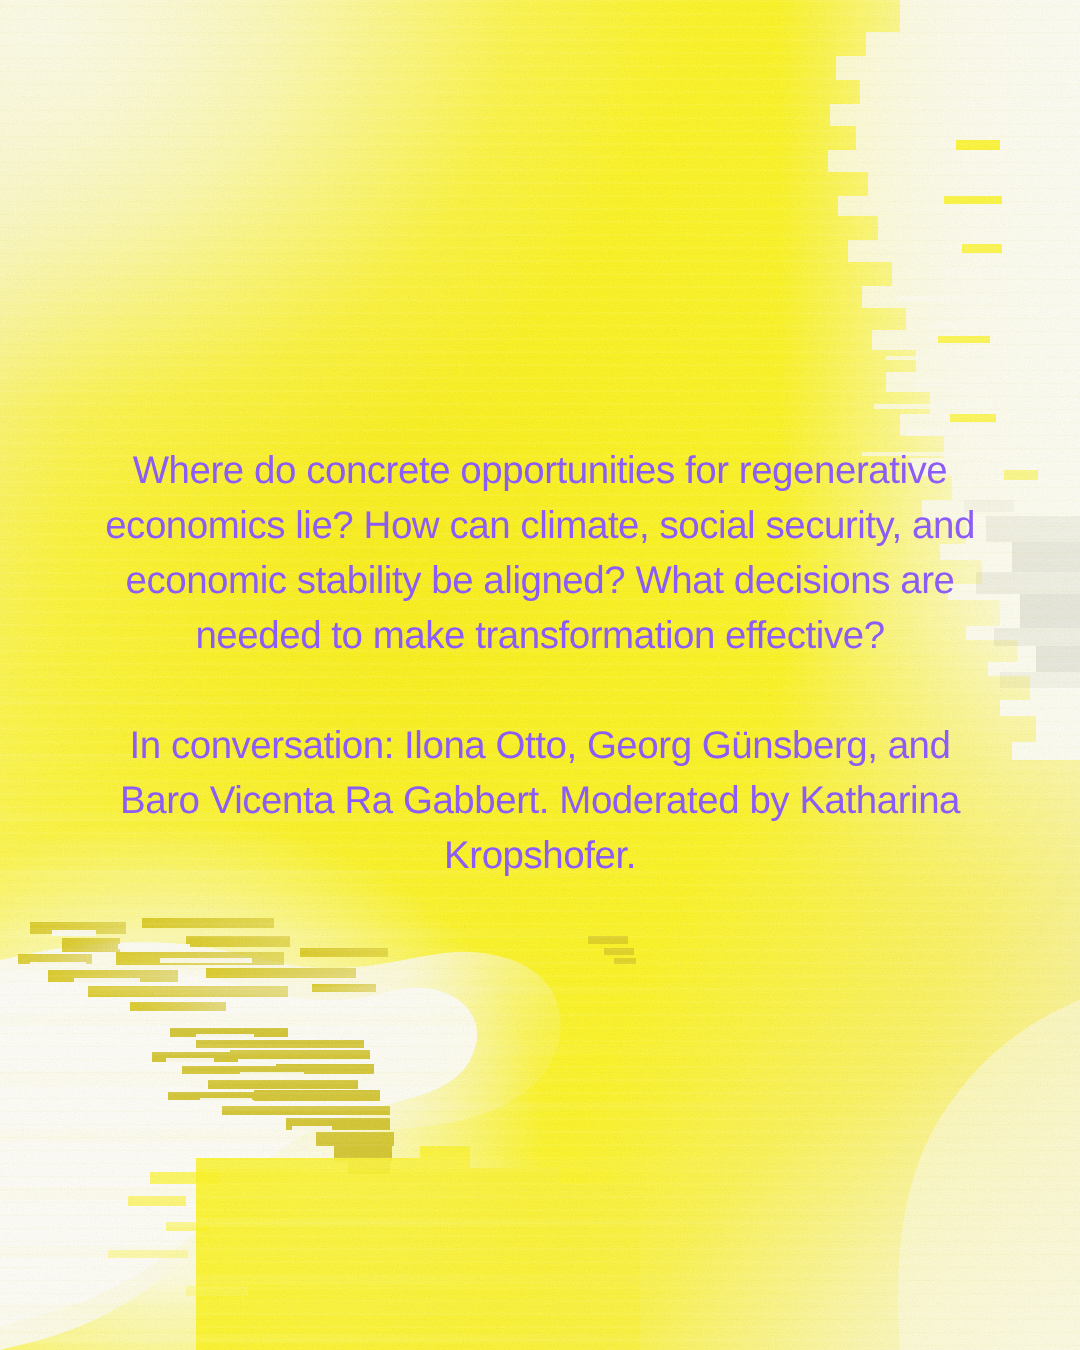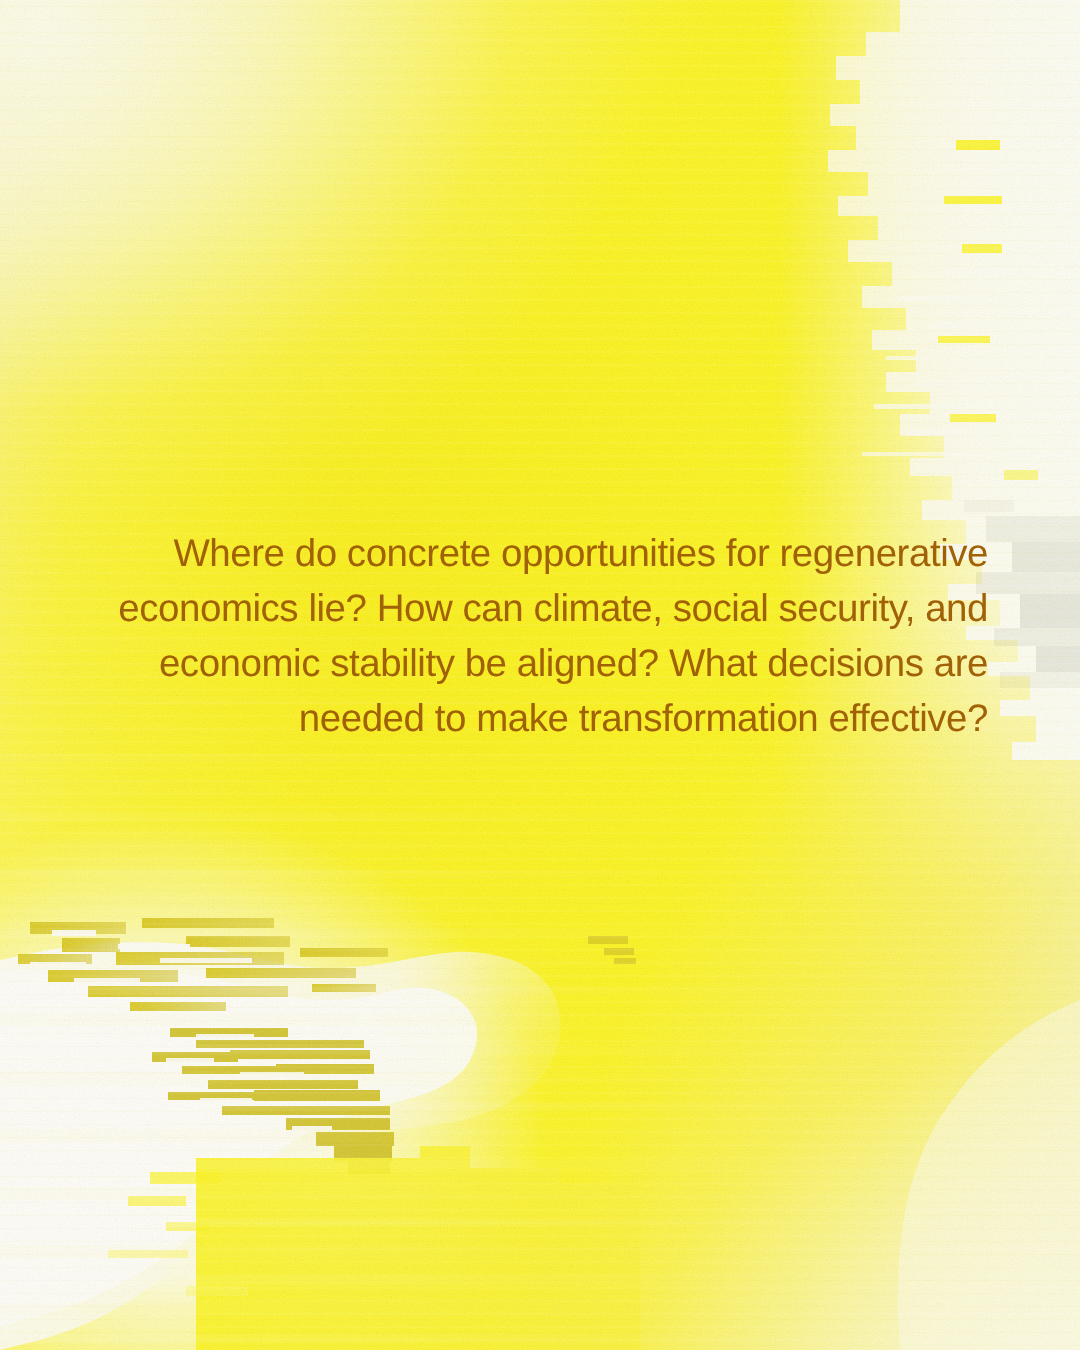--- a/index.html
+++ b/index.html
@@ -140,22 +140,22 @@
     justify-content: center;
     align-items: center;
     padding: 0 92px;
     box-sizing: border-box;
     z-index: 40;
   }
 
   .copy-block {
     width: 100%;
     max-width: 900px;
-    text-align: right;
-    color: #a16207;
+    text-align: center;
+    color: #8b5cf6;
     font-size: 38.5px;
     line-height: 55px;
     font-weight: 400;
     letter-spacing: -0.012em;
     text-rendering: geometricPrecision;
     transform: translateY(-12px);
   }
 
   .para { margin: 0; }
   .para-gap { height: 55px; }
@@ -332,16 +332,17 @@
     <rect class="bg-grain-light" x="0" y="0" width="1080" height="1350" filter="url(#grainFilter2)" fill="#ffffff"></rect>
   </svg>
 
   <div class="bg-layer bg-scanlines"></div>
   <div class="bg-layer bg-smear"></div>
 
   <div class="content">
     <div class="copy-block">
       <p class="para para-questions">Where do concrete opportunities for regenerative economics lie? How can climate, social security, and economic stability be aligned? What decisions are needed to make transformation effective?</p>
       <div class="para-gap"></div>
+      <p class="para para-speakers">In conversation: Ilona Otto, Georg Günsberg, and Baro Vicenta Ra Gabbert. Moderated by Katharina Kropshofer.</p>
     </div>
   </div>
 
 </div>
 
 </body></html>

